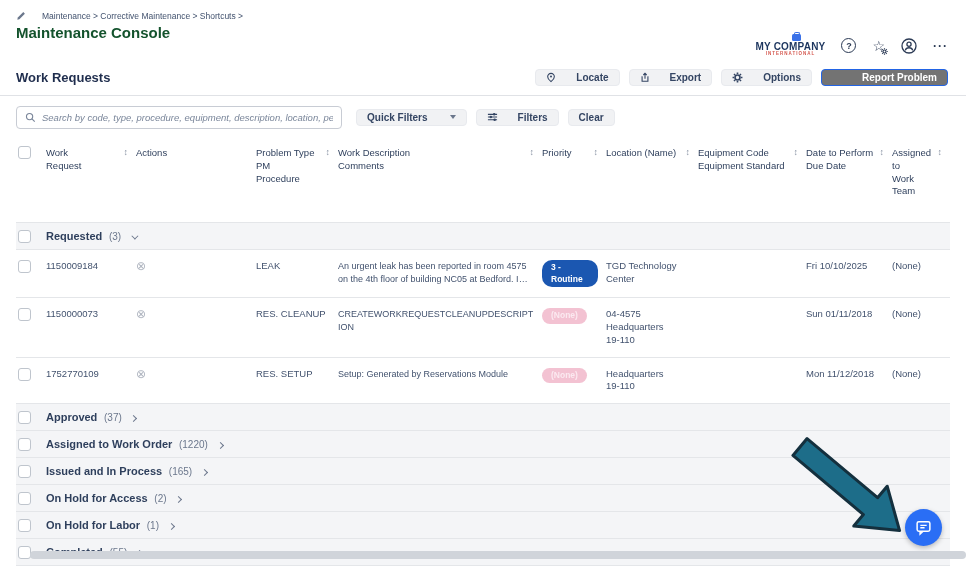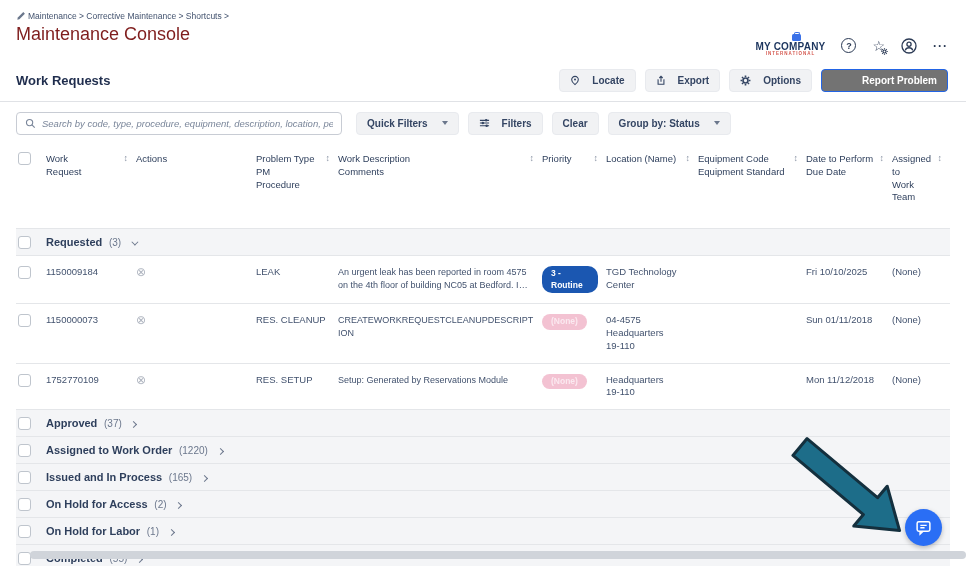--- a/index.html
+++ b/index.html
@@ -2,41 +2,41 @@
 <html><head>
 <meta charset="utf-8">
 <style>
   * { margin:0; padding:0; box-sizing:border-box; }
   html,body { width:966px; height:566px; overflow:hidden; background:#fff;
     font-family:"Liberation Sans","DejaVu Sans",sans-serif; color:#42526e; }
   .page { position:relative; width:966px; height:566px; background:#fff; }
 
   
   .topbar { display:flex; justify-content:space-between; align-items:flex-start; padding:11px 18px 4px 16px; }
-  .breadcrumb { display:flex; align-items:center; gap:2px; font-size:8.5px; color:#42526e; }
-  .page-title { margin-top:3px; font-size:18px; font-weight:400; color:#7f1d1d; }
+  .breadcrumb { display:flex; align-items:center; gap:16px; font-size:8.5px; color:#42526e; }
+  .page-title { margin-top:3px; font-size:15px; font-weight:700; color:#14532d; }
   .topbar-right { display:flex; align-items:center; gap:16px; margin-top:24px; }
   .logo { position:relative; text-align:center; line-height:1.1; padding-top:6px; }
   .logo-name { font-size:10px; font-weight:800; color:#1c355e; letter-spacing:.2px; }
   .logo-sub { font-size:4.5px; color:#d4574e; letter-spacing:1px; font-weight:700; }
   .briefcase { position:absolute; top:-1px; left:50%; margin-left:2px; width:9px; height:7px; background:#3a71e8; border-radius:1.5px; }
   .briefcase:before { content:""; position:absolute; top:-2px; left:2px; width:4px; height:3px;
     border:1.2px solid #3a71e8; border-bottom:none; border-radius:2px 2px 0 0; }
   .icn-circle { width:15px; height:15px; border:1.3px solid #2b3a55; border-radius:50%;
     display:flex; align-items:center; justify-content:center; font-size:9px; font-weight:700; color:#2b3a55; cursor:pointer; }
   .star-wrap { position:relative; font-size:14px; color:#2b3a55; line-height:1; cursor:pointer; }
   .star-wrap svg { position:absolute; right:-3px; bottom:-2px; }
   .dots { font-size:12px; font-weight:800; color:#2b3a55; letter-spacing:1px; cursor:pointer; }
 
   
   .section-header { display:flex; justify-content:space-between; align-items:center;
     padding:8px 18px 9px 16px; border-bottom:1px solid #e0e2e6; }
   .section-title { font-size:13px; font-weight:700; color:#1f2d4d; }
   .section-actions { display:flex; align-items:center; gap:9px; }
-  .btn { display:inline-flex; align-items:center; gap:12px; height:23px; padding:0 10px;
+  .btn { display:inline-flex; align-items:center; gap:20px; height:17px; padding:0 10px;
     background:#f1f2f4; border:1px solid #e8eaee; border-radius:4px; font-size:10px;
     color:#344563; font-weight:600; cursor:pointer; white-space:nowrap; }
   .btn-primary { background:#737373; border-color:#2264e5; color:#fff;padding-left:40px; }
 
   
   .filter-row { display:flex; align-items:center; gap:9px; padding:10px 16px 9px 16px; }
   .search-box { display:flex; align-items:center; gap:6px; width:326px; height:23px;
     border:1px solid #c8ccd4; border-radius:4px; padding:0 8px; background:#fff; }
   .search-box input { border:none; outline:none; flex:1; font-size:9.5px; font-style:italic;
     color:#42526e; font-family:inherit; background:transparent; }
@@ -173,24 +173,20 @@
         <g stroke="#344563" stroke-width="1.3" fill="none">
           <path d="M0.5,2.8 H11.5 M0.5,6 H11.5 M0.5,9.2 H11.5"></path>
         </g>
         <circle cx="8" cy="2.8" r="1.5" fill="#344563"></circle>
         <circle cx="4" cy="6" r="1.5" fill="#344563"></circle>
         <circle cx="8.6" cy="9.2" r="1.5" fill="#344563"></circle>
       </svg>
       <span>Filters</span>
     </button>
     <button class="btn">Clear</button>
-    <button class="btn">
-      <span>Group by: Status</span>
-      <span class="caret"></span>
-    </button>
   </div>
 
   <table>
     <colgroup>
       <col style="width:30px">
         <col style="width:90px">
         <col style="width:120px">
         <col style="width:82px">
       <col style="width:204px">
         <col style="width:64px">

